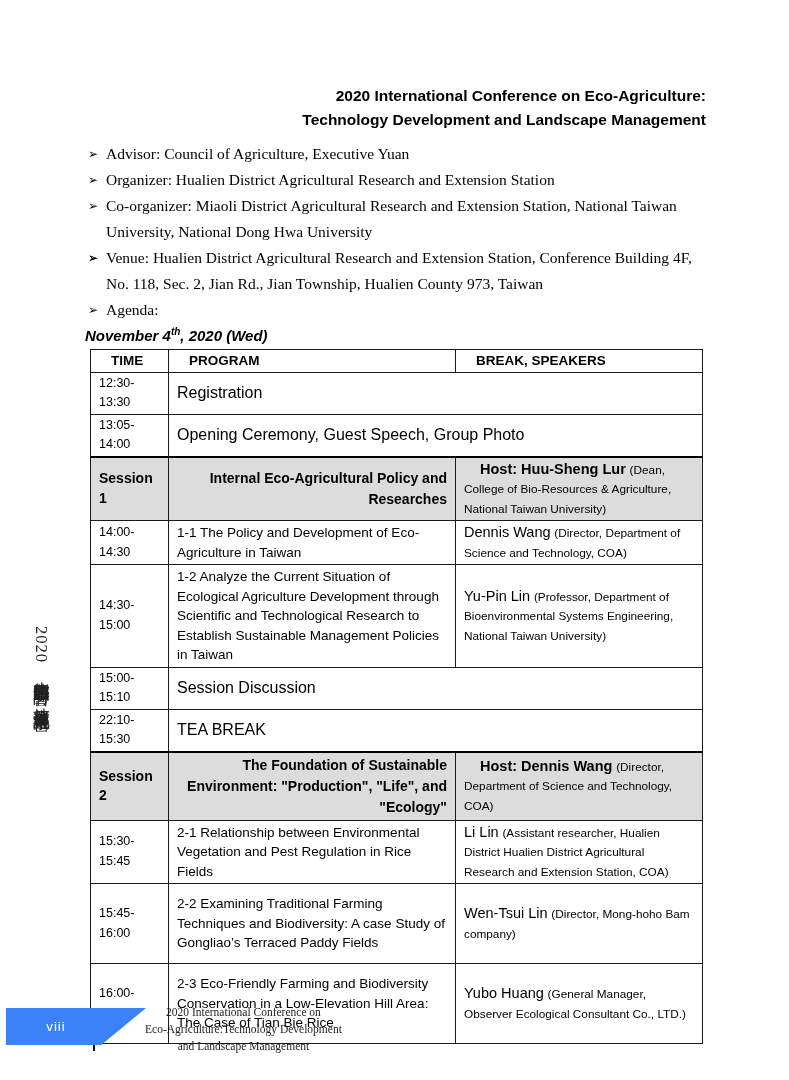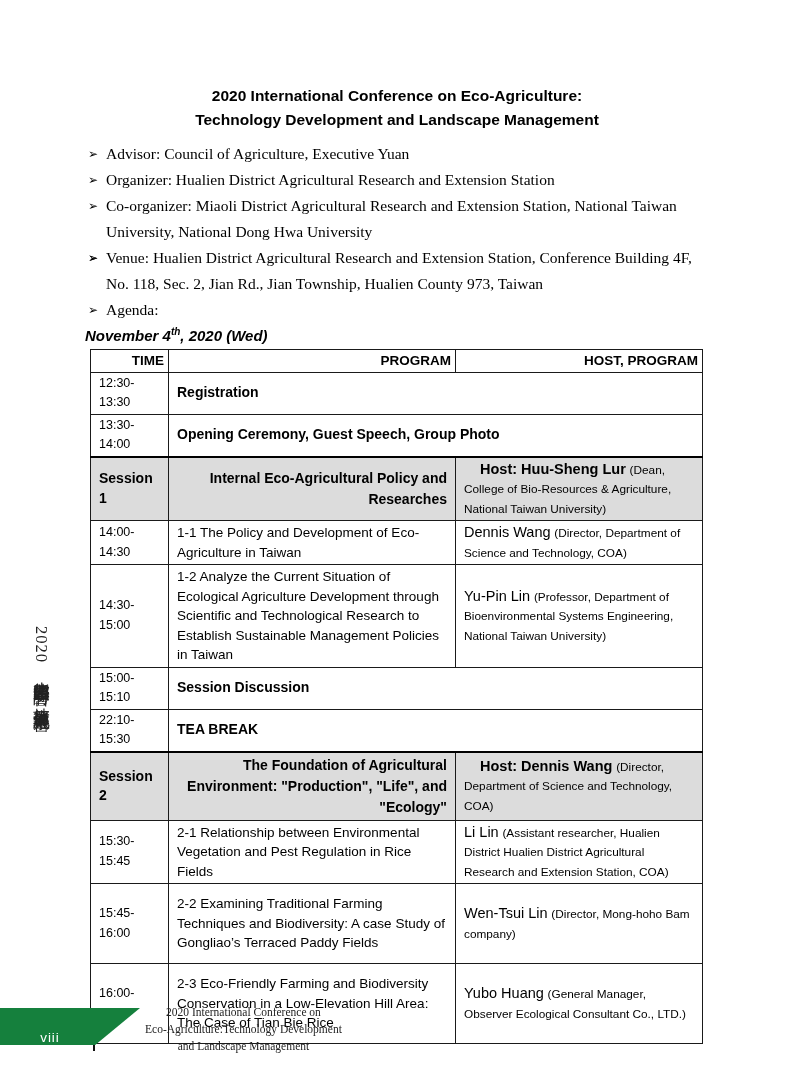--- a/index.html
+++ b/index.html
@@ -23,21 +23,21 @@
     text-orientation: mixed;
     font-family: "Liberation Serif", serif;
     font-size: 16.5px;
     color: #222;
     letter-spacing: 1px;
     white-space: nowrap;
   }
   .content { position: absolute; left: 88px; top: 0; width: 618px; }
   .doc-title {
     padding-top: 84px;
-    text-align: center;
+    text-align: right;
     font-weight: bold;
     font-size: 15.5px;
     line-height: 24px;
     color: #000;
   }
   .info-list {
     margin-top: 9px;
     font-family: "Liberation Serif", serif;
     font-size: 15.5px;
     line-height: 26px;
@@ -74,28 +74,28 @@
   table.agenda th, table.agenda td {
     border: 1px solid #1a1a1a;
     vertical-align: middle;
     padding: 2px 8px;
     line-height: 19.5px;
   }
   table.agenda { border: 1.5px solid #1a1a1a; }
   tr.hdr th {
     font-size: 13.5px;
     font-weight: bold;
-    text-align: right;
+    text-align: left;
     height: 22px;
-    padding: 1px 4px;
+    padding: 1px 20px;
     border-bottom: 1.5px solid #1a1a1a;
   }
   td.t-time { text-align: left; font-size: 12.5px; padding: 1px 2px; }
   td.t-prog { text-align: left; }
-  td.merged { font-weight: bold; font-size: 14px; margin-top: 16px; }
+  td.merged { font-weight: normal; font-size: 16px; margin-top: 16px; }
   tr.session td {
     background: #dcdcdc;
     border-top: 2px solid #000;
     border-bottom: 1.5px solid #1a1a1a;
   }
   tr.session .t-time { font-weight: bold; font-size: 14px; }
   tr.session .t-prog { font-weight: bold; font-size: 14px; line-height: 21px; text-align: right; }
   .host-name { font-weight: bold; font-size: 14.5px; margin-left: 16px; }
   .host-desc, .spk-desc { font-size: 11.8px; line-height: 16.5px; }
   .spk-name { font-size: 14.5px; }
@@ -107,26 +107,26 @@
   tr.r-s2 td { height: 57px; }
   tr.r-21 td { height: 60px; }
   tr.r-22 td { height: 80px; }
   tr.r-23 td { height: 80px; }
   
   .footer-rule {
     position: absolute; left: 93px; top: 1010px;
     width: 2px; height: 41px; background: #111; z-index: 1;
   }
   .page-tab {
-    position: absolute; left: 0; top: 1008px;
+    position: absolute; left: 6px; top: 1008px;
     width: 140px; height: 37px;
-    background: #15803d;
+    background: #3b82f6;
     clip-path: polygon(0 0, 100% 0, 68% 100%, 0 100%);
     z-index: 2;
-    display: flex; align-items: flex-end;
+    display: flex; align-items: center;
   }
   .page-tab .pg-num {
     width: 100px; text-align: center;
     color: #fff; font-size: 13.5px; letter-spacing: 1px;
   }
   .footer-text {
     position: absolute; left: 145px; top: 1004px;
     font-family: "Liberation Serif", serif;
     font-size: 11.5px; line-height: 17px; color: #222; text-align: center;
   }
@@ -176,28 +176,28 @@
     <table class="agenda">
       <colgroup>
           <col class="c-time">
           <col class="c-prog">
           <col class="c-host">
         </colgroup>
       <tbody>
           <tr class="hdr">
         <th>TIME</th>
         <th>PROGRAM</th>
-        <th>HOST, PROGRAM</th>
+        <th>BREAK, SPEAKERS</th>
       </tr>
       <tr class="r-reg">
         <td class="t-time">12:30-13:30</td>
         <td class="t-prog merged" colspan="2">Registration</td>
       </tr>
       <tr class="r-open">
-        <td class="t-time">13:30-14:00</td>
+        <td class="t-time">13:05-14:00</td>
         <td class="t-prog merged" colspan="2">Opening Ceremony, Guest Speech, Group Photo</td>
       </tr>
       <tr class="session r-s1">
         <td class="t-time">Session 1</td>
         <td class="t-prog">Internal Eco-Agricultural Policy and Researches</td>
         <td class="t-host"><span class="host-name">Host: Huu-Sheng Lur</span> <span class="host-desc">(Dean, College of Bio-Resources &amp; Agriculture, National Taiwan University)</span></td>
       </tr>
       <tr class="r-11">
         <td class="t-time">14:00-14:30</td>
         <td class="t-prog">1-1 The Policy and Development of Eco-Agriculture in Taiwan</td>
@@ -211,21 +211,21 @@
       <tr class="r-disc">
         <td class="t-time">15:00-15:10</td>
         <td class="t-prog merged" colspan="2">Session Discussion</td>
       </tr>
       <tr class="r-tea">
         <td class="t-time">22:10-15:30</td>
         <td class="t-prog merged" colspan="2">TEA BREAK</td>
       </tr>
       <tr class="session r-s2">
         <td class="t-time">Session 2</td>
-        <td class="t-prog">The Foundation of Agricultural Environment: "Production", "Life", and "Ecology"</td>
+        <td class="t-prog">The Foundation of Sustainable Environment: "Production", "Life", and "Ecology"</td>
         <td class="t-host"><span class="host-name">Host: Dennis Wang</span> <span class="host-desc">(Director, Department of Science and Technology, COA)</span></td>
       </tr>
       <tr class="r-21">
         <td class="t-time">15:30-15:45</td>
         <td class="t-prog">2-1 Relationship between Environmental Vegetation and Pest Regulation in Rice Fields</td>
         <td class="t-host"><span class="spk-name">Li Lin</span> <span class="spk-desc">(Assistant researcher, Hualien District Hualien District Agricultural Research and Extension Station, COA)</span></td>
       </tr>
       <tr class="r-22">
         <td class="t-time">15:45-16:00</td>
         <td class="t-prog">2-2 Examining Traditional Farming Techniques and Biodiversity: A case Study of Gongliao’s Terraced Paddy Fields</td>

